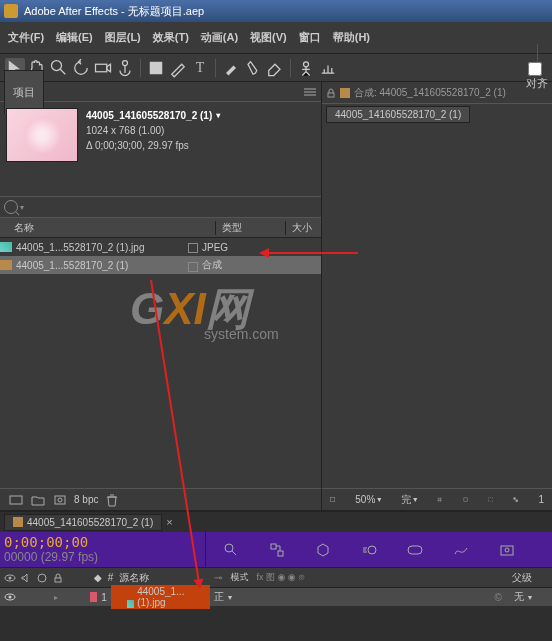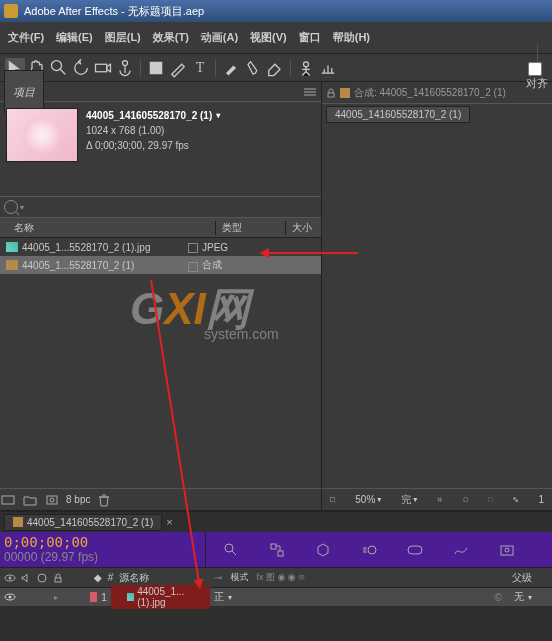--- a/index.html
+++ b/index.html
@@ -17,21 +17,21 @@
 .sep { width: 1px; height: 18px; background: #555; margin: 0 4px; }
 .workspace-text { margin-left: auto; display: flex; align-items: center; flex-direction: column; }
 .workspace-text input { width: 14px; height: 14px; margin-right: 4px; }
 .workspace-text span { color: #ccc; }
 
 .panels { display: flex; height: 428px; }
 .left-panel { width: 322px; border-right: 1px solid #222; display: flex; flex-direction: column; background: #3a3a3a; }
 .right-panel { flex: 1; display: flex; flex-direction: column; }
 
 .panel-tab { height: 20px; display: flex; align-items: center; padding: 0 4px; border-bottom: 1px solid #555; }
-.panel-tab .tabname { padding: 14px 8px; background: #4a4a4a; border: 1px solid #222; border-bottom: none; font-style: italic; }
+.panel-tab .tabname { padding: 14px 8px; background: #4a4a4a; border: 1px solid #222; border-bottom: none; }
 .panel-tab .menu-icon { margin-left: auto; width: 14px; height: 10px; }
 
 .preview-row { display: flex; padding: 6px; }
 .thumb { width: 72px; height: 54px; background: linear-gradient(135deg, #f8d6e0, #f0b8ca); border: 1px solid #222; position: relative; }
 .thumb::after { content: ""; position: absolute; top: 50%; left: 50%; width: 36px; height: 36px; background: radial-gradient(circle, #fce8ef 20%, #f5c5d6 70%); border-radius: 50%; transform: translate(-50%, -50%); filter: blur(1px); }
 .meta { margin-left: 8px; font-size: 10px; color: #ccc; line-height: 1.5; }
 .meta .name { font-weight: bold; color: #fff; display: flex; align-items: center; }
 .meta .name::after { content: "▾"; margin-left: 4px; font-size: 8px; }
 .meta .delta { display: inline-block; }
 
@@ -42,28 +42,28 @@
 .search-row .mag::after { content: ""; position: absolute; width: 5px; height: 1px; background: #888; bottom: -1px; right: -3px; transform: rotate(45deg); }
 
 .list-header { height: 20px; display: flex; align-items: center; background: #454545; border-bottom: 1px solid #222; font-size: 10px; }
 .list-header .col1 { width: 216px; padding-left: 14px; border-right: 1px solid #222; }
 .list-header .col2 { width: 70px; padding-left: 6px; border-right: 1px solid #222; }
 .list-header .col3 { flex: 1; padding-left: 6px; }
 
 .list-body { flex: 1; background: #3a3a3a; }
 .list-row { height: 18px; display: flex; align-items: center; font-size: 10px; }
 .list-row.sel { background: #6a6a6a; }
-.list-row .rcol1 { width: 182px; padding-left: 6px; display: flex; align-items: center; }
+.list-row .rcol1 { width: 182px; display: flex; align-items: center; }
 .list-row .rcol2 { width: 70px; padding-left: 6px; display: flex; align-items: flex-end; }
 .list-row .ficon { width: 12px; height: 10px; margin-right: 4px; }
 .list-row .ficon.img { background: linear-gradient(45deg, #6ad6c8, #4ab6a8); }
 .list-row .ficon.comp { background: #b88a4a; }
 .typebox { width: 10px; height: 10px; border: 1px solid #888; margin-right: 4px; }
 
-.panel-footer { height: 22px; display: flex; align-items: center; padding: 0 0; border-top: 1px solid #555; background: #3a3a3a; gap: 6px; }
+.panel-footer { height: 22px; display: flex; align-items: center; padding: 0 8px; border-top: 1px solid #555; background: #3a3a3a; gap: 6px; }
 .panel-footer .fbtn { width: 16px; height: 14px; display: flex; align-items: center; justify-content: center; color: #aaa; }
 
 .comp-header { height: 22px; display: flex; align-items: center; padding: 0 4px; border-bottom: 1px solid #555; color: #999; font-size: 10px; }
 .comp-header .lock { width: 10px; height: 10px; margin-right: 4px; }
 .comp-header .cbox { width: 10px; height: 10px; background: #b88a4a; margin-right: 4px; }
 .comp-tab-row { height: 20px; padding: 2px 4px; }
 .comp-tab-row .ctab { display: inline-block; padding: 2px 8px; background: #4a4a4a; border: 1px solid #222; font-size: 10px; }
 .viewer { flex: 1; background: #3a3a3a; }
 .viewer-footer { height: 22px; display: flex; align-items: center; padding: 0 4px; border-top: 1px solid #555; font-size: 10px; gap: 12px; }
 .vf-item { padding: 0 4px; display: flex; align-items: center; gap: 2px; }
@@ -83,21 +83,21 @@
 .tl-right { width: 20px; }
 
 .tl-cols { height: 20px; display: flex; align-items: center; background: #3a3a3a; border-bottom: 1px solid #222; font-size: 10px; }
 .tl-cols .c1 { width: 90px; display: flex; align-items: center; padding-left: 4px; gap: 4px; }
 .tl-cols .c2 { width: 120px; display: flex; align-items: center; padding-left: 4px; }
 .tl-cols .c3 { flex: 1; display: flex; align-items: center; padding-left: 4px; gap: 8px; }
 
 .tl-layer { height: 18px; display: flex; align-items: center; font-size: 10px; background: #4a4a4a; }
 .tl-layer .l1 { width: 90px; display: flex; align-items: center; padding-left: 4px; gap: 4px; }
 .tl-layer .l2 { width: 120px; display: flex; align-items: center; }
-.tl-layer .layername { background: #7f1d1d; padding: 1px 16px; display: flex; align-items: center; gap: 3px; }
+.tl-layer .layername { background: #c2410c; padding: 1px 16px; display: flex; align-items: flex-end; gap: 3px; }
 .tl-layer .l3 { flex: 1; display: flex; align-items: center; padding-left: 4px; gap: 4px; }
 .colorbox { width: 10px; height: 10px; background: #d85a6a; }
 .eye { width: 12px; height: 12px; }
 
 .watermark { position: absolute; top: 280px; left: 130px; font-size: 44px; font-weight: bold; color: rgba(200,200,200,0.5); pointer-events: none; font-style: italic; }
 .watermark .xi { color: rgba(255,140,0,0.6); }
 .watermark-sub { position: absolute; top: 326px; left: 204px; font-size: 14px; color: rgba(200,200,200,0.5); pointer-events: none; }
 
 .arrow1 { position: absolute; top: 252px; left: 262px; width: 96px; height: 2px; background: #e02020; pointer-events: none; }
 .arrow1::before { content: ""; position: absolute; left: -8px; top: -4px; border: 5px solid transparent; border-right: 10px solid #e02020; }

